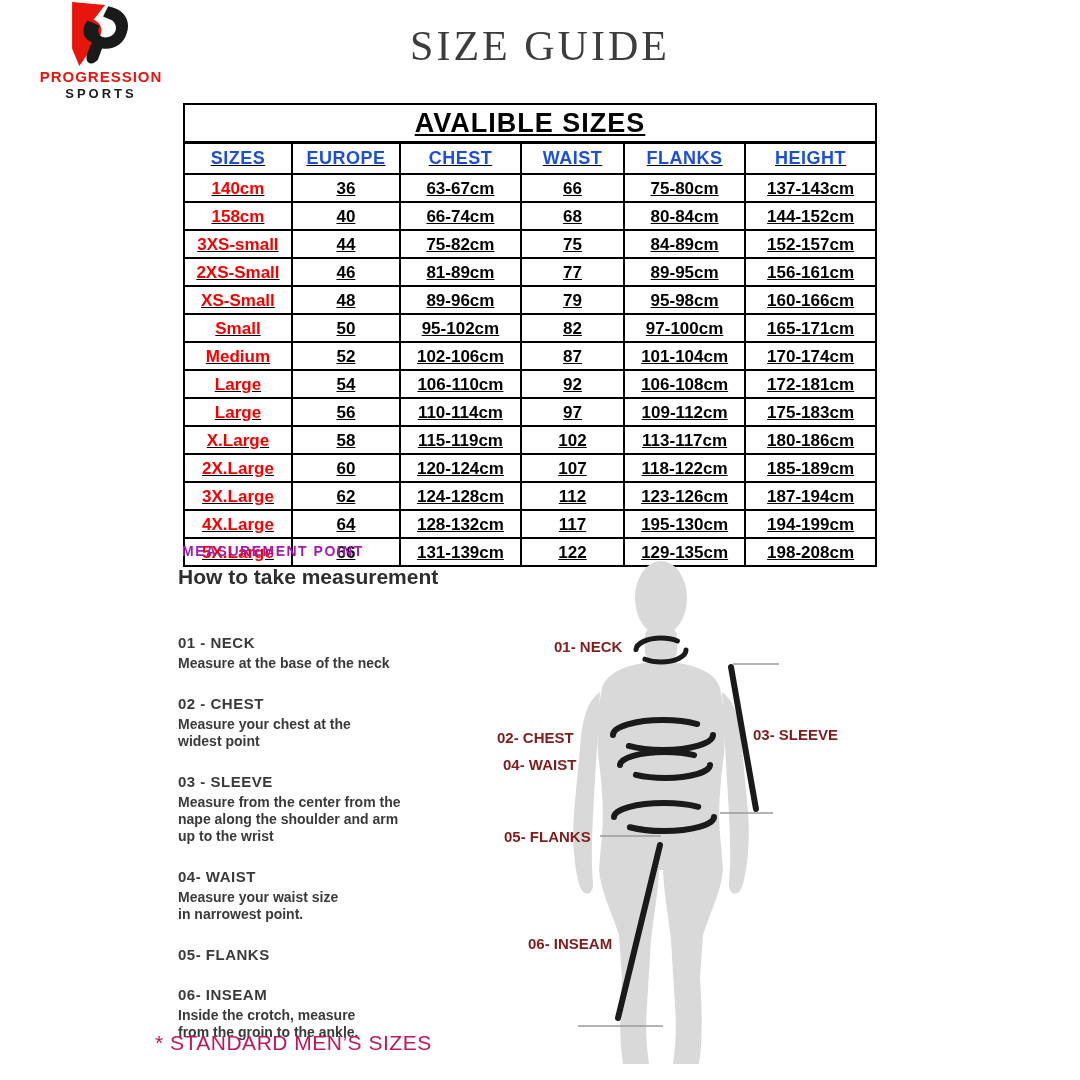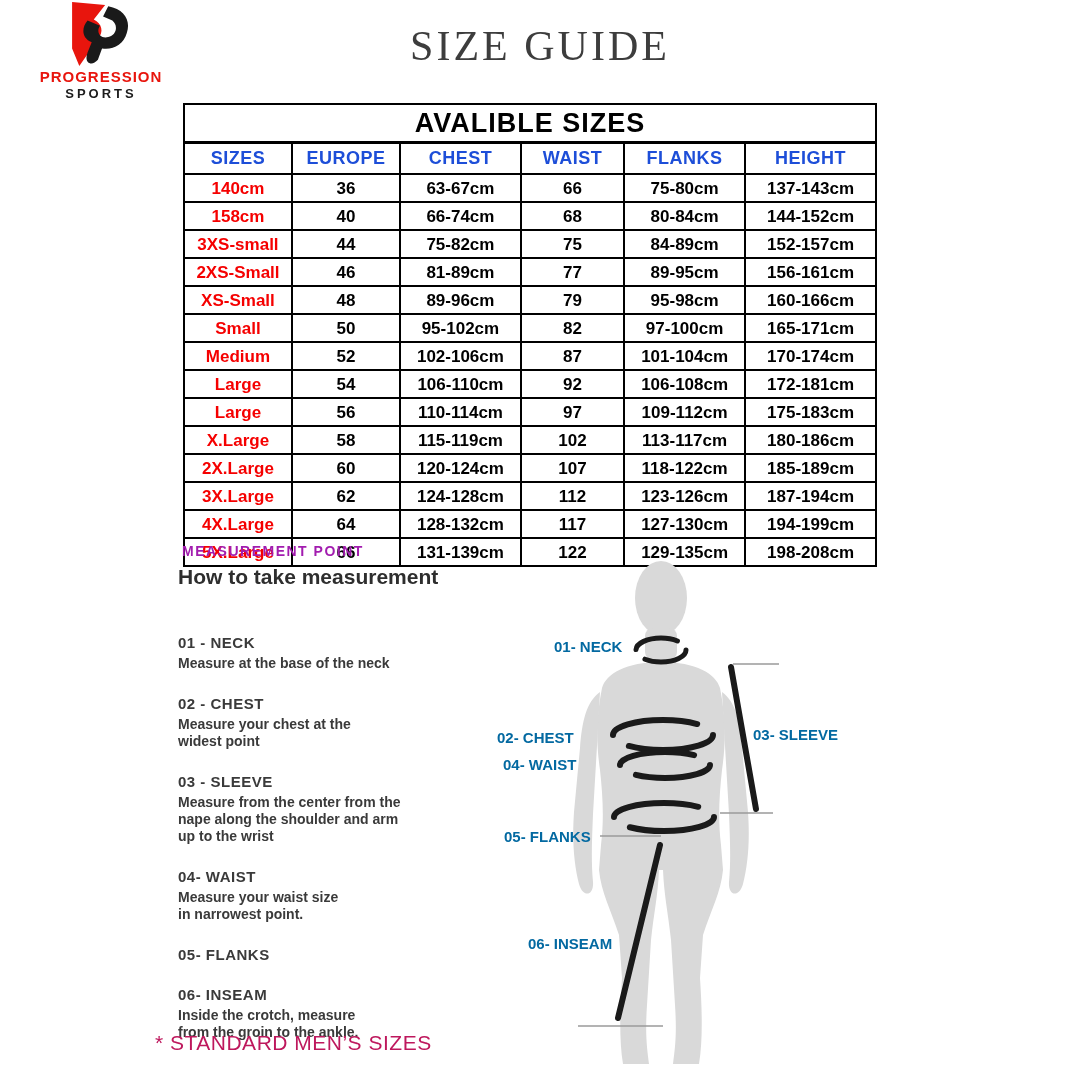--- a/index.html
+++ b/index.html
@@ -11,42 +11,42 @@
   .logo svg{display:block;margin:0 auto;}
   .logo-line1{font-size:15px;font-weight:bold;letter-spacing:1px;color:#e8150d;margin-top:2px;}
   .logo-line2{font-size:13px;font-weight:bold;letter-spacing:3px;color:#1c1c1c;margin-top:1px;}
 
   
   .page-title{position:absolute;left:0;top:22px;width:1080px;margin:0;text-align:center;
               font-family:"Liberation Serif",serif;font-weight:normal;
               font-size:42px;letter-spacing:3px;color:#3d3d3d;}
 
   
-  .table-wrap{position:absolute;left:183px;top:103px;width:694px;}
+  .table-wrap{position:absolute;left:183px;top:103px;width:694px;text-decoration:underline;}
   .table-wrap table{width:100%;border-collapse:collapse;table-layout:fixed;}
   .table-wrap th,.table-wrap td{border:2px solid #000;text-align:center;padding:0;}
   .tbl-title{height:36px;font-size:27px;font-weight:bold;letter-spacing:1px;color:#000;
              border-bottom:3px solid #000 !important;}
   .col-head{height:29px;font-size:18px;font-weight:bold;color:#1d4ed8;letter-spacing:.5px;}
   .table-wrap td{height:26px;font-size:17px;font-weight:bold;color:#000;line-height:1;}
   .table-wrap td.size-col{color:#f50000;}
 
   
   .kicker{position:absolute;left:182px;top:543px;font-size:14px;font-weight:bold;
           letter-spacing:1.5px;color:#a21caf;}
   .howto{position:absolute;left:178px;top:565px;font-size:21px;font-weight:bold;color:#2e2e2e;text-align:right;}
   .instructions{position:absolute;left:178px;top:634px;width:270px;color:#3a3a3a;}
   .instr-item{margin-bottom:23px;}
   .instr-title{font-size:15px;font-weight:bold;letter-spacing:.5px;margin-bottom:4px;}
   .instr-desc{font-size:14px;font-weight:bold;line-height:17px;white-space:pre-line;}
 
   
   .figure{position:absolute;left:480px;top:550px;width:420px;height:528px;}
   .figure svg{position:absolute;left:0;top:0;}
-  .flabel{position:absolute;font-size:15px;font-weight:bold;color:#0369a1;white-space:nowrap;}
+  .flabel{position:absolute;font-size:15px;font-weight:bold;color:#7f1d1d;white-space:nowrap;}
   .fl-neck{left:74px;top:88px;}
   .fl-chest{left:17px;top:179px;}
   .fl-waist{left:23px;top:206px;}
   .fl-sleeve{left:273px;top:176px;}
   .fl-flanks{left:24px;top:278px;}
   .fl-inseam{left:48px;top:385px;}
 
   
   .footnote{position:absolute;left:155px;top:1031px;font-size:21px;font-weight:normal;
             letter-spacing:.5px;color:#be185d;}
@@ -185,21 +185,21 @@
             <td>124-128cm</td>
             <td>112</td>
             <td>123-126cm</td>
             <td>187-194cm</td>
           </tr>
           <tr>
             <td class="size-col">4X.Large</td>
             <td>64</td>
             <td>128-132cm</td>
             <td>117</td>
-            <td>127-130cm</td>
+            <td>195-130cm</td>
             <td>194-199cm</td>
           </tr>
           <tr>
             <td class="size-col">5X.Large</td>
             <td>66</td>
             <td>131-139cm</td>
             <td>122</td>
             <td>129-135cm</td>
             <td>198-208cm</td>
           </tr>

